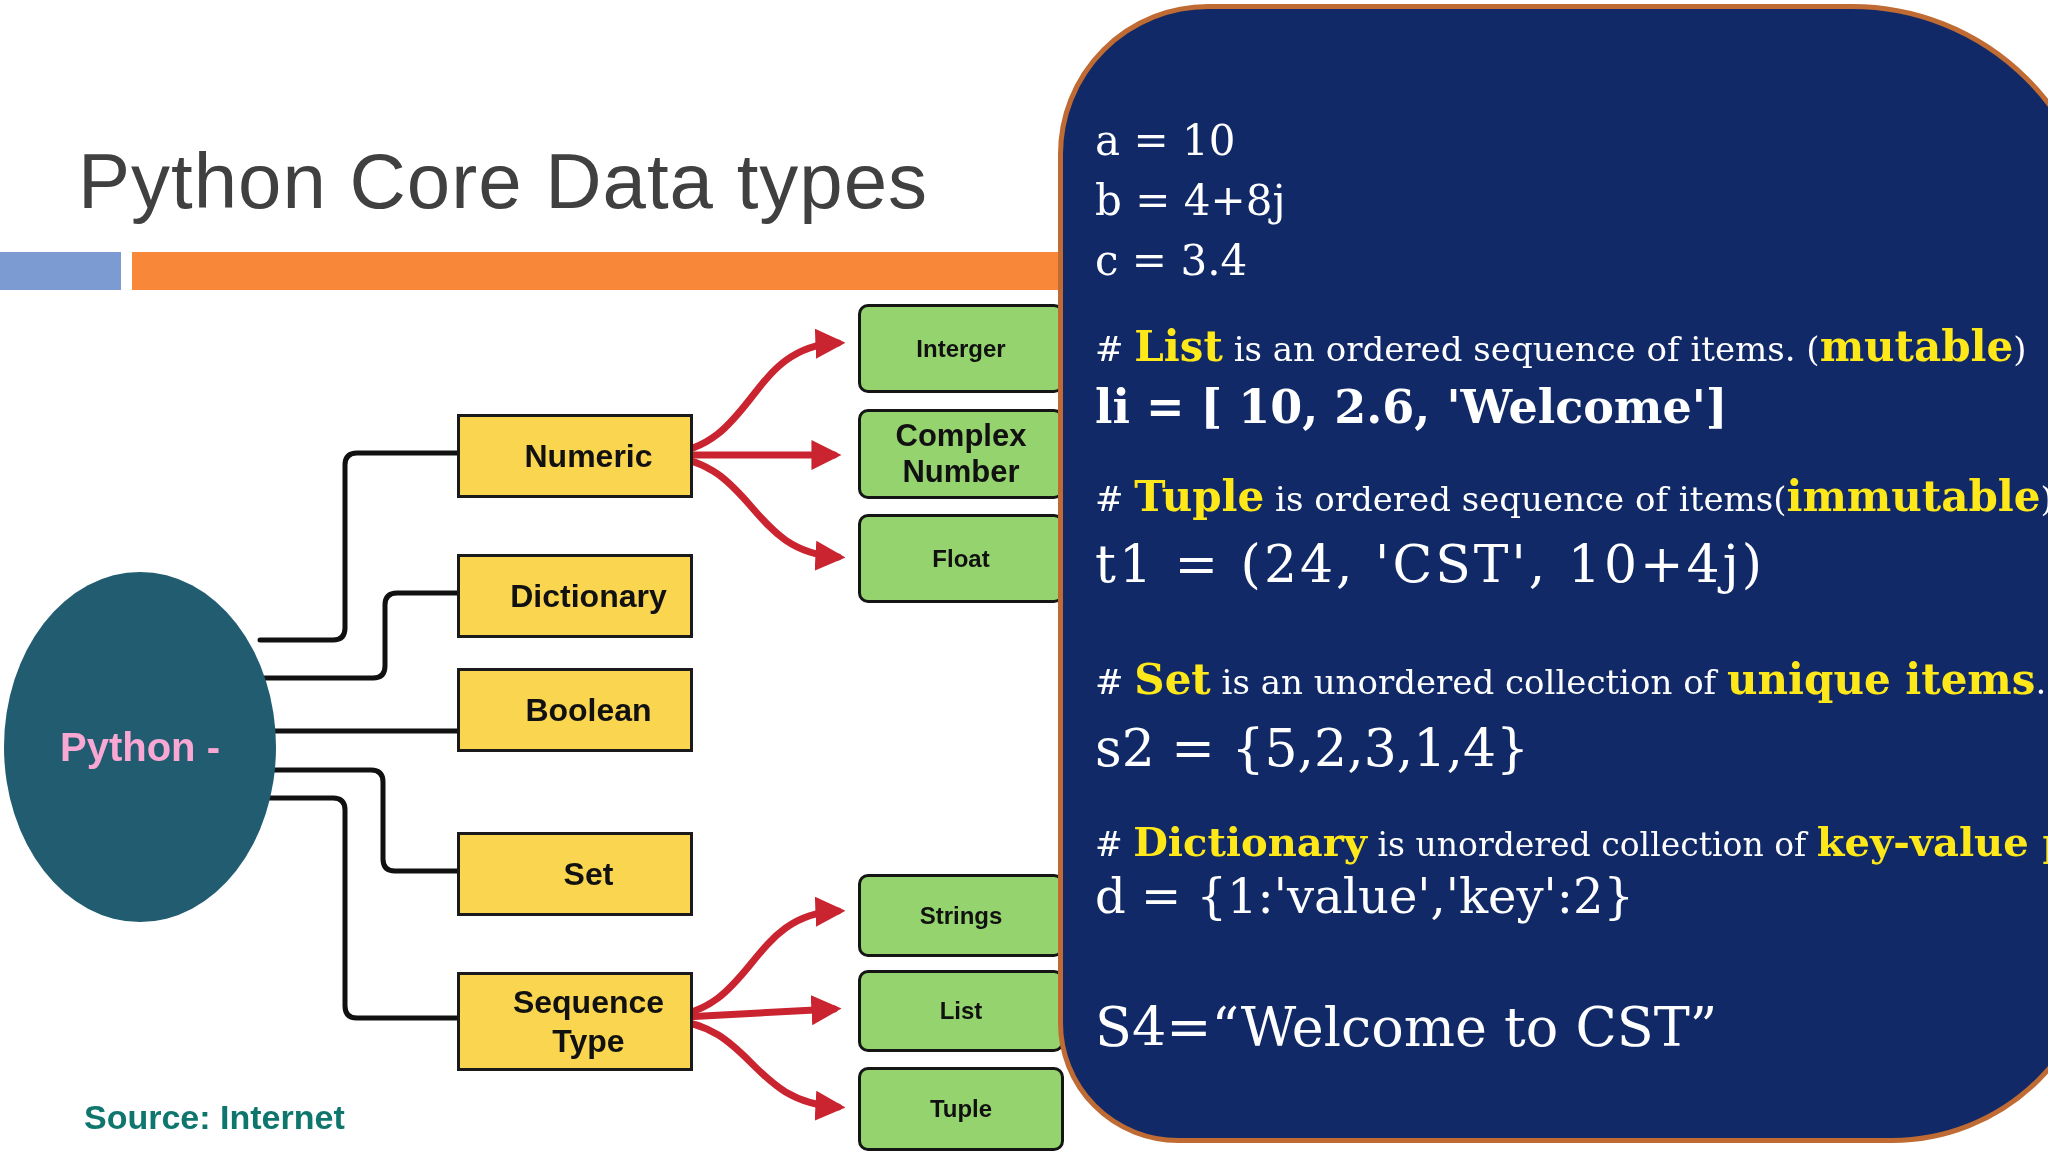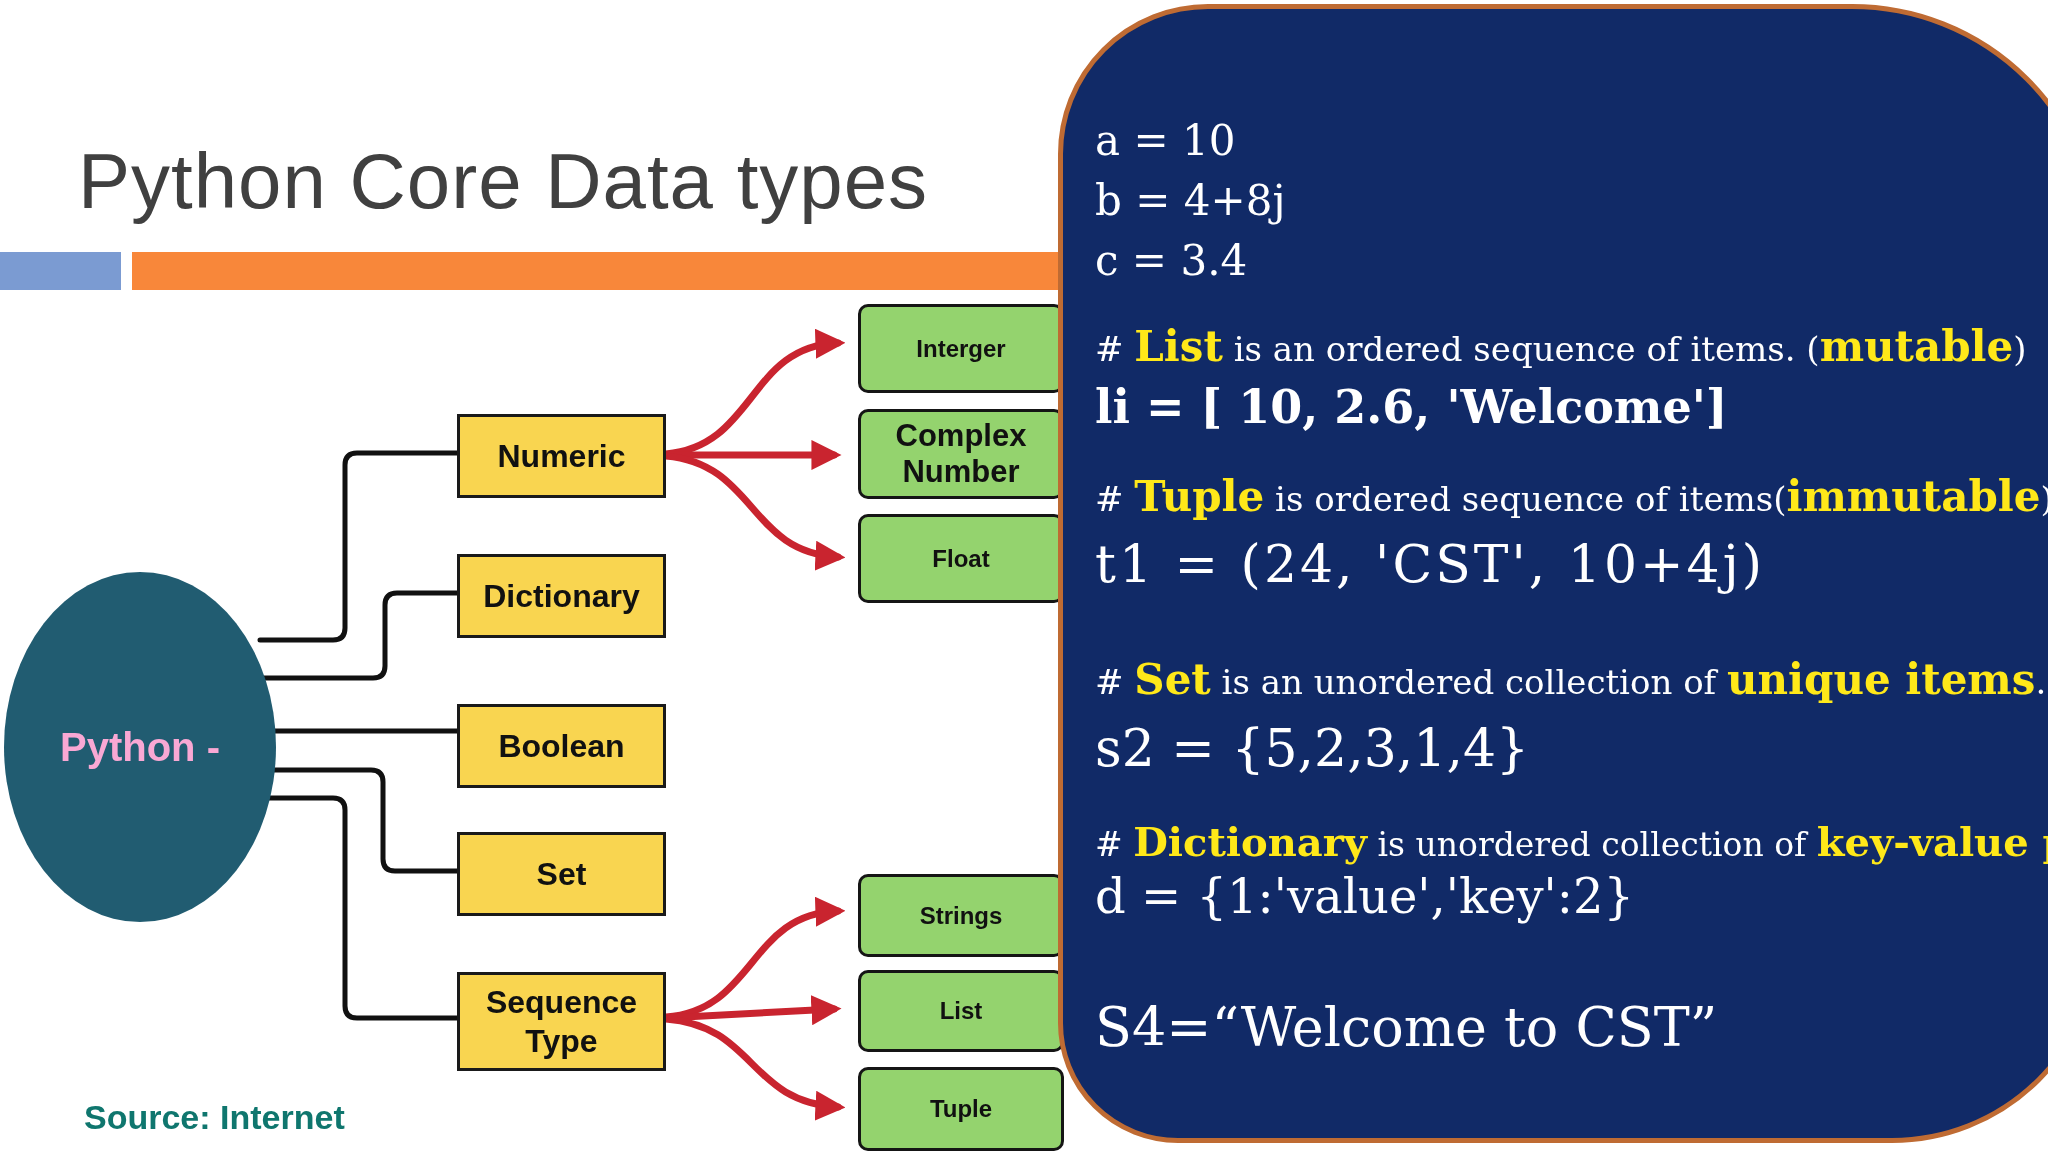--- a/index.html
+++ b/index.html
@@ -21,21 +21,21 @@
     position:absolute;z-index:2;display:flex;flex-direction:column;
     align-items:center;justify-content:center;text-align:center;
     font-weight:bold;color:#111;
   }
   .ellipse{
     left:4px;top:572px;width:272px;height:350px;border-radius:50%;
     background:#215c71;color:#f9a8d4;font-size:40px;line-height:1.32;
   }
   .ybox{
     left:457px;width:203px;height:78px;background:#f9d550;
-    border:3px solid #1a1a1a;font-size:32px;line-height:1.2;
+    border:3px solid #1a1a1a;font-size:32px;line-height:1.2;padding-left:27px;
   }
   .gbox{
     left:858px;width:200px;background:#94d36e;
     border:3px solid #151515;border-radius:10px;font-size:24px;line-height:1.15;
   }
   
   .panel{
     position:absolute;z-index:5;left:1058px;top:4px;width:1044px;height:1139px;
     background:#112a67;border:5px solid #bf6b33;box-sizing:border-box;
     border-radius:150px 250px 210px 120px;
@@ -90,21 +90,21 @@
 <div class="node ellipse">
   <div>Python -</div>
 </div>
 
 <div class="node ybox" style="top:414px">
   <div>Numeric</div>
 </div>
 <div class="node ybox" style="top:554px">
   <div>Dictionary</div>
 </div>
-<div class="node ybox" style="top:704px">
+<div class="node ybox" style="top:668px">
   <div>Boolean</div>
 </div>
 <div class="node ybox" style="top:832px">
   <div>Set</div>
 </div>
 <div class="node ybox" style="top:972px;height:93px">
   <div>Sequence</div>
   <div>Type</div>
 </div>
 

